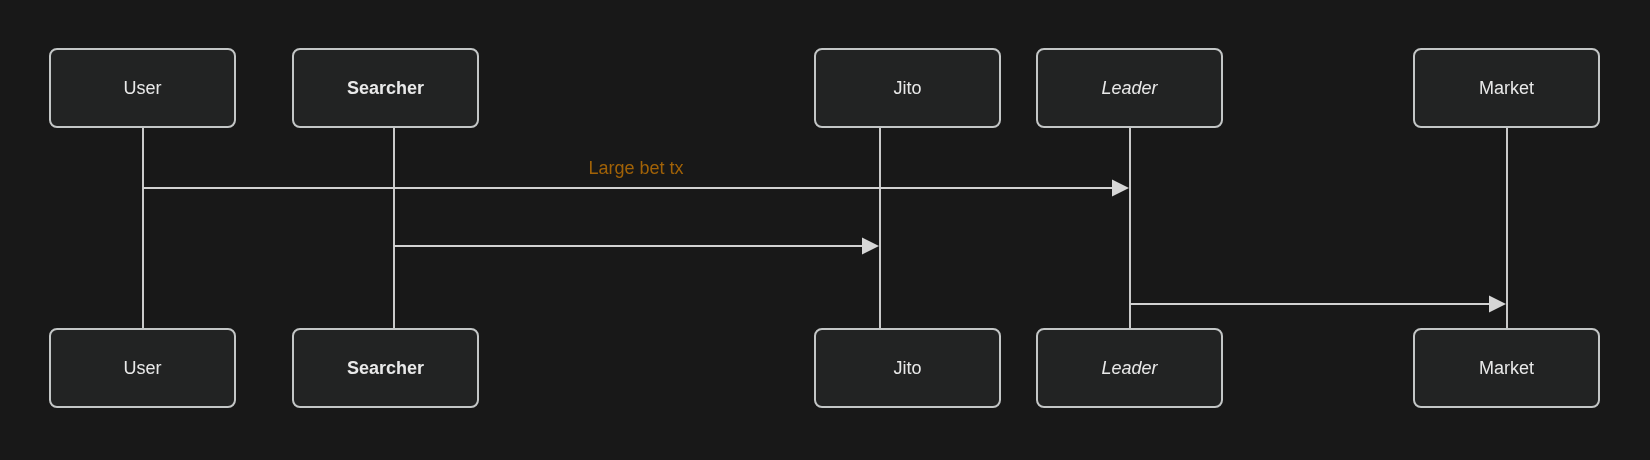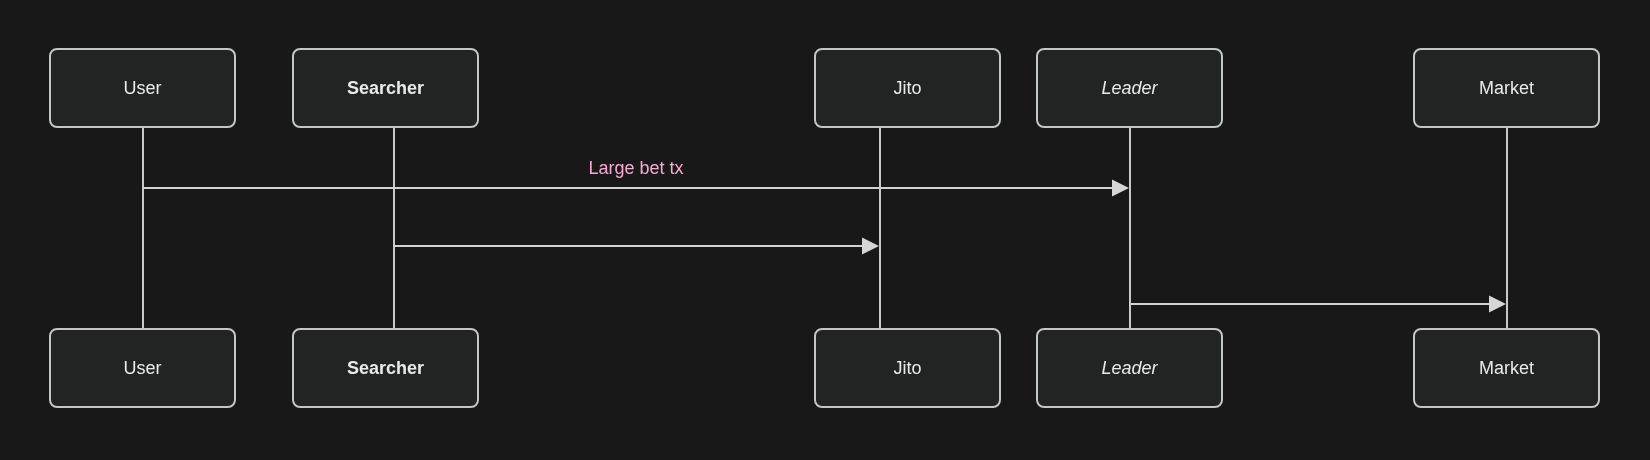--- a/index.html
+++ b/index.html
@@ -48,21 +48,21 @@
   }
   .actor-label {
     color: #e9e9e9;
     font-size: 18px;
     line-height: 20px;
     white-space: nowrap;
   }
   .msg-label {
     position: absolute;
     transform: translateX(-50%);
-    color: #f9a8d4;
+    color: #a16207;
     font-size: 18px;
     line-height: 20px;
     white-space: nowrap;
     text-align: right;
   }
   
   .ax-user     { left: 49px;  }
   .ax-searcher { left: 292px; font-weight: bold; }
   .ax-jito     { left: 786px; margin-left: 28px; }
   .ax-leader   { left: 1036px; font-style: italic;}

